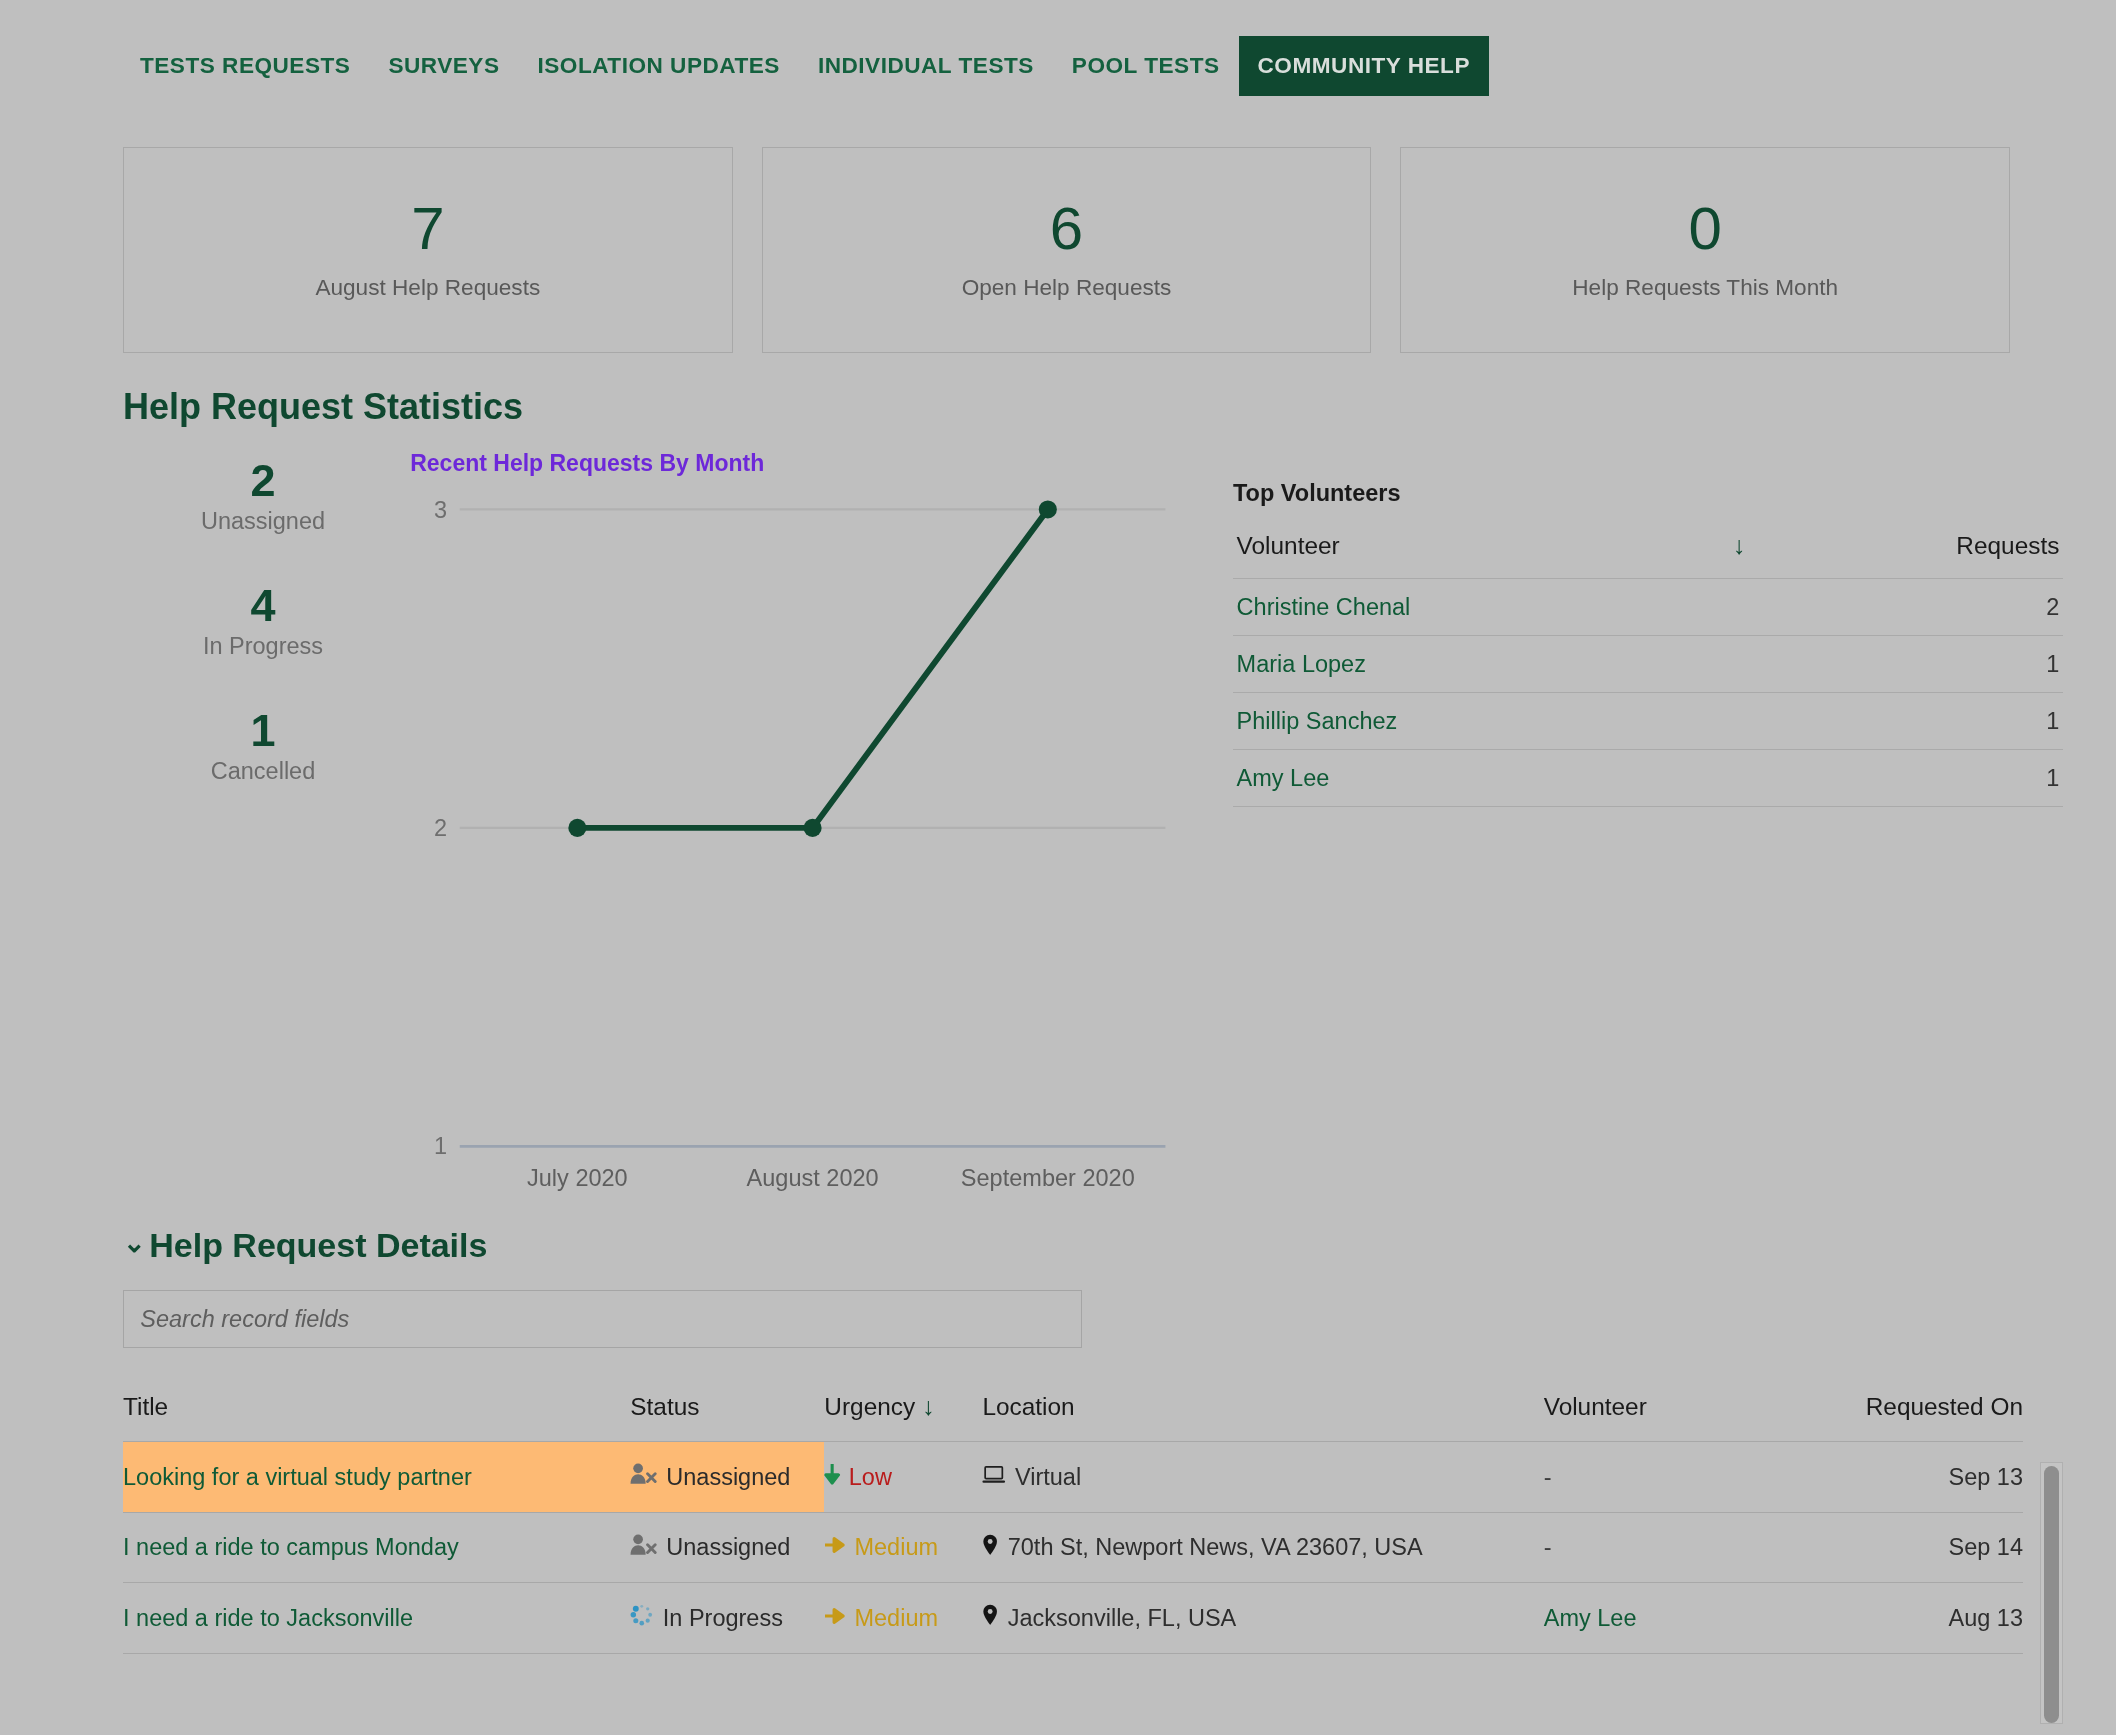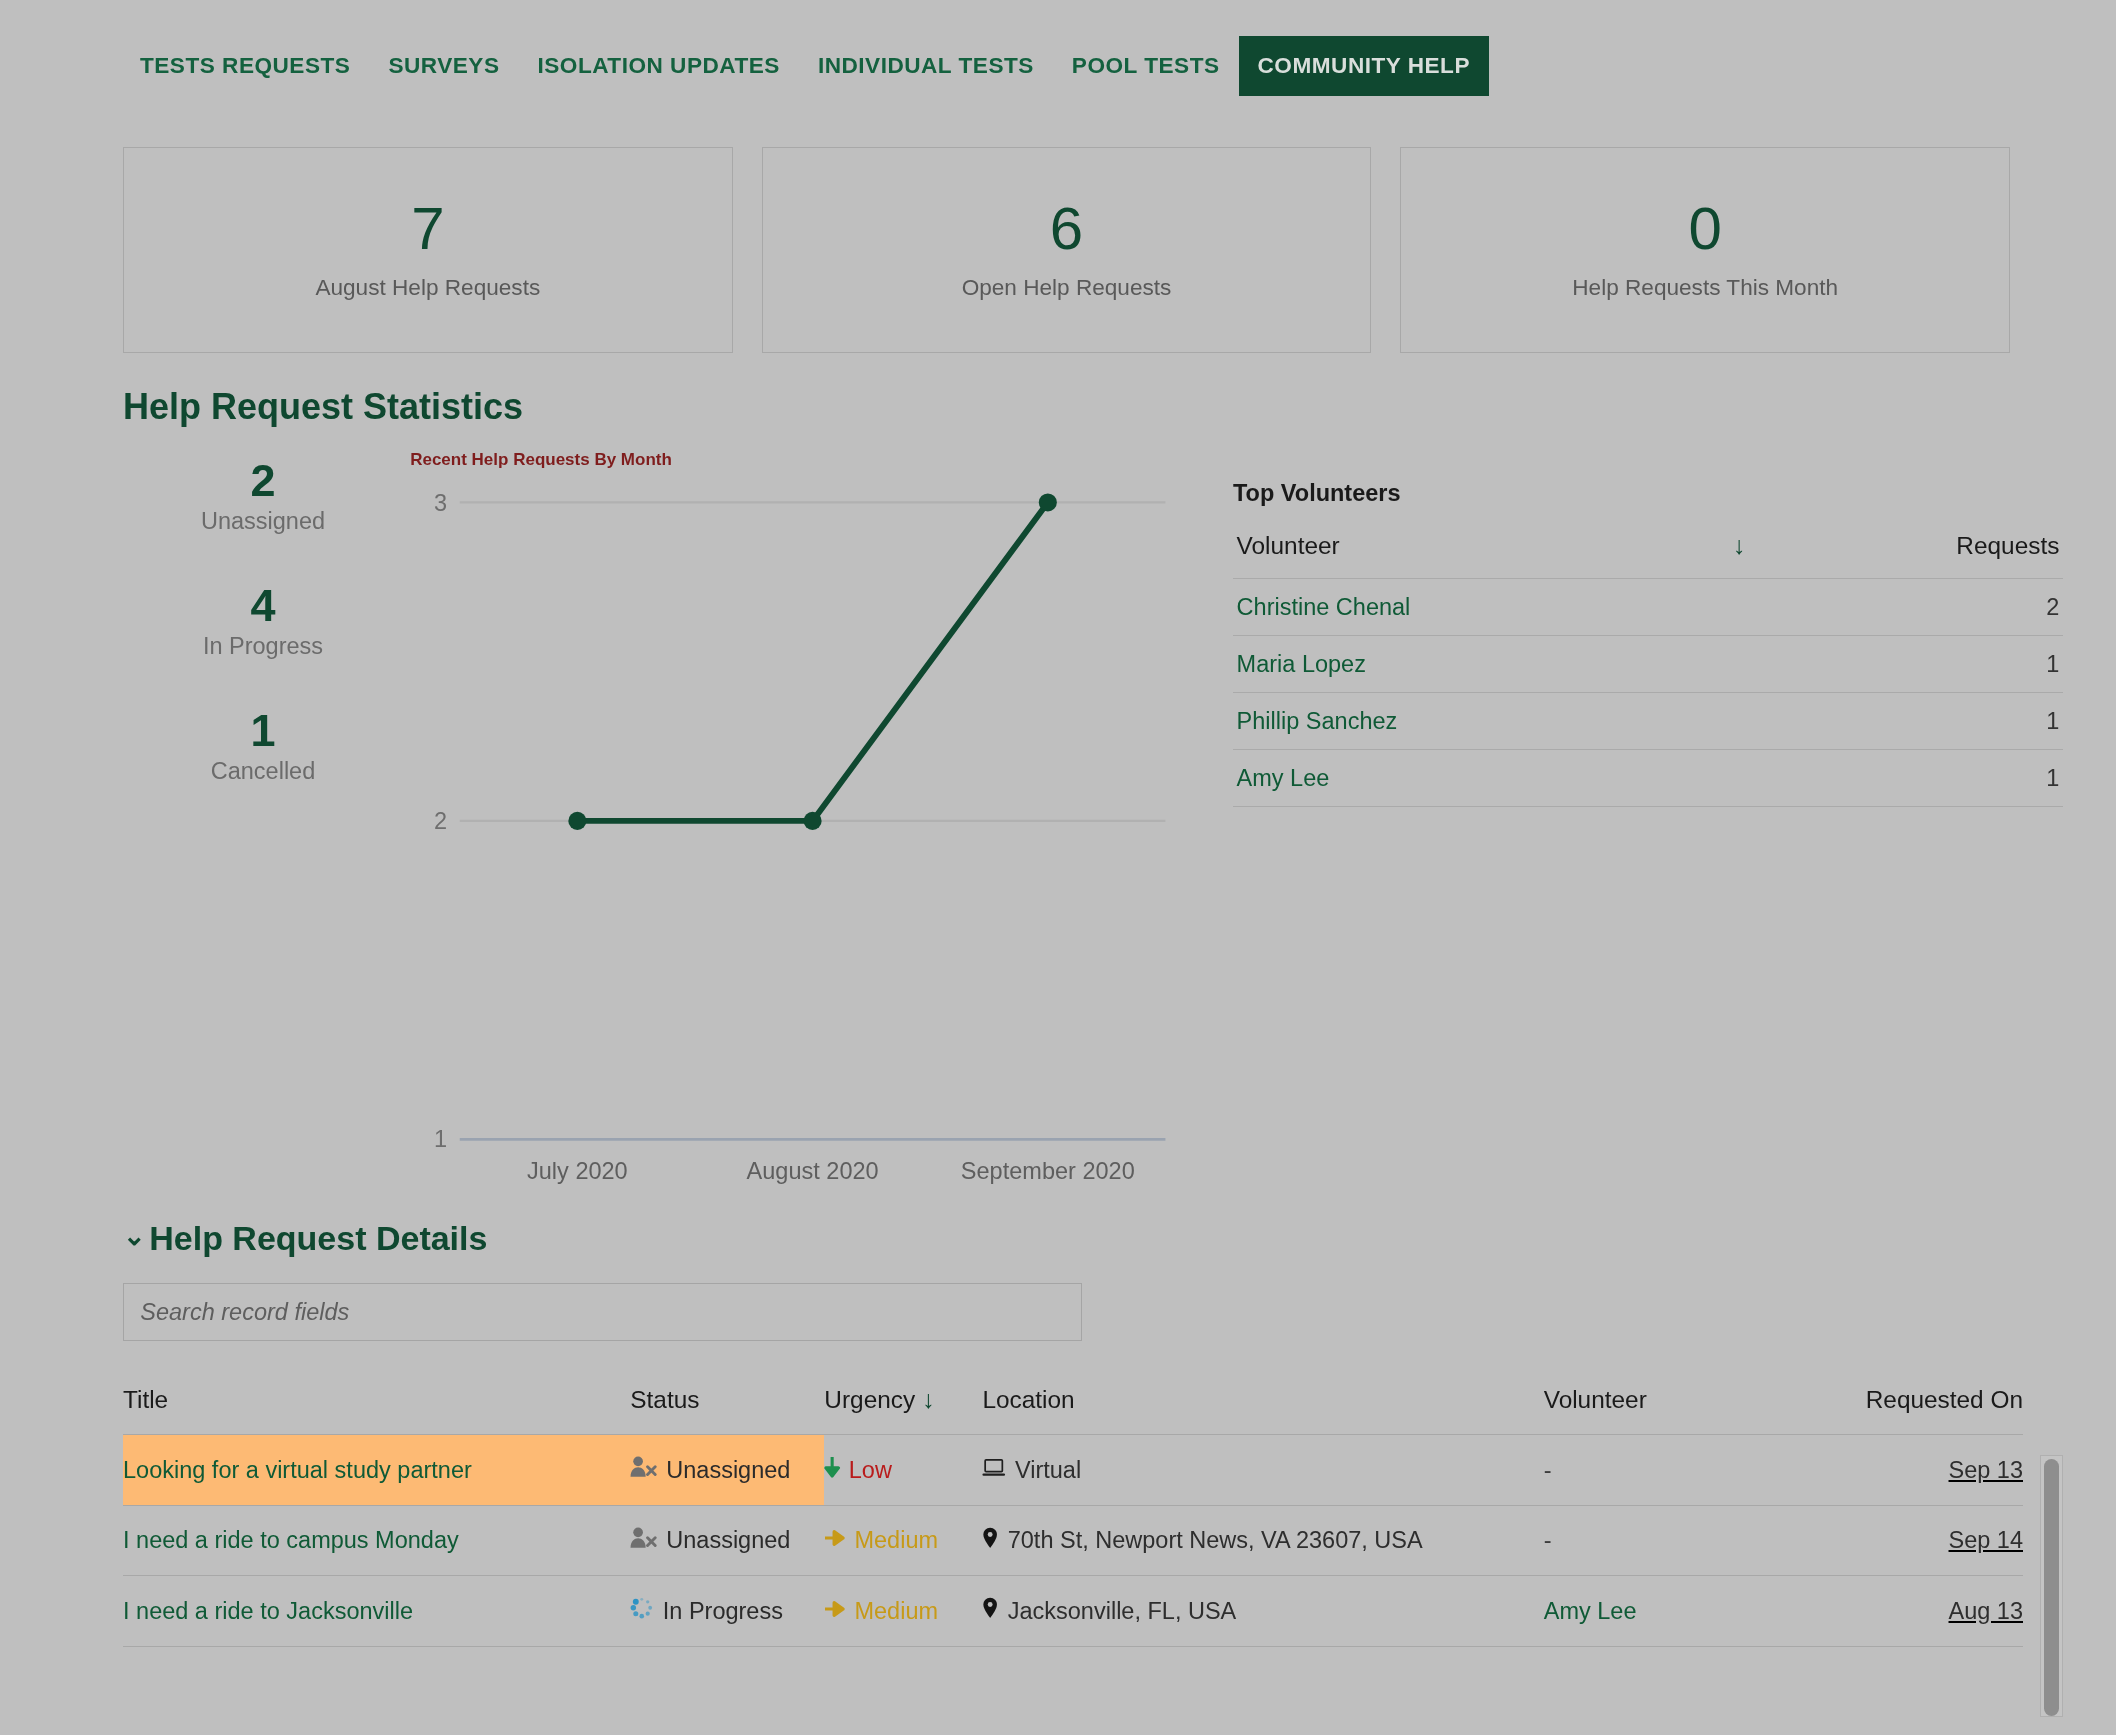--- a/index.html
+++ b/index.html
@@ -97,23 +97,23 @@
   }
   .status-lbl {
     font-size: 23.5px;
     color: #6b6b6b;
     margin-top: 3.6px;
   }
 
   
   .chart-col { flex: 0 0 778px; padding-left: 7.2px; }
   .chart-title {
-    font-size: 17px;
+    font-size: 23px;
     font-weight: bold;
-    color: #7f1d1d;
+    color: #6d28d9;
     margin-bottom: 16.3px;
   }
   .chart-wrap { position: relative; width: 769px; height: 724px; }
   .chart-svg { display: block; }
 
   
   .vol-col { flex: 1; padding-left: 52px; padding-top: 1.8px; }
   .vol-title {
     font-size: 23.5px;
     font-weight: bold;
@@ -189,21 +189,21 @@
   table.rec td {
     font-size: 23.5px; padding: 20px 0; border-bottom: 1.8px solid #a8a8a8;
     vertical-align: middle; white-space: nowrap;
   }
   .col-title   { width: 507px; }
   .col-status  { width: 194px; }
   .col-urg     { width: 158px; }
   .col-loc     { width: 561px; }
   .col-vol     { width: 280px; }
   .col-date    { width: 199px; text-align: right !important; }
-  td.col-date  { text-align: right; text-decoration: underline; }
+  td.col-date  { text-align: right; }
   th.col-date  { text-align: right; }
   .rec-link { color: #0f5a36; }
   .rec-vol-link { color: #0f5a36; }
   .rec-dash { color: #3d3d3d; }
   .rec-date { color: #2e2e2e; }
   tr.highlight td.col-title, tr.highlight td.col-status { background: #fdba74; }
   .loc-text { color: #2e2e2e; }
 
   .urg { display: inline-flex; align-items: center; gap: 8.1px; }
   .urg-low { color: #b91c1c; }

